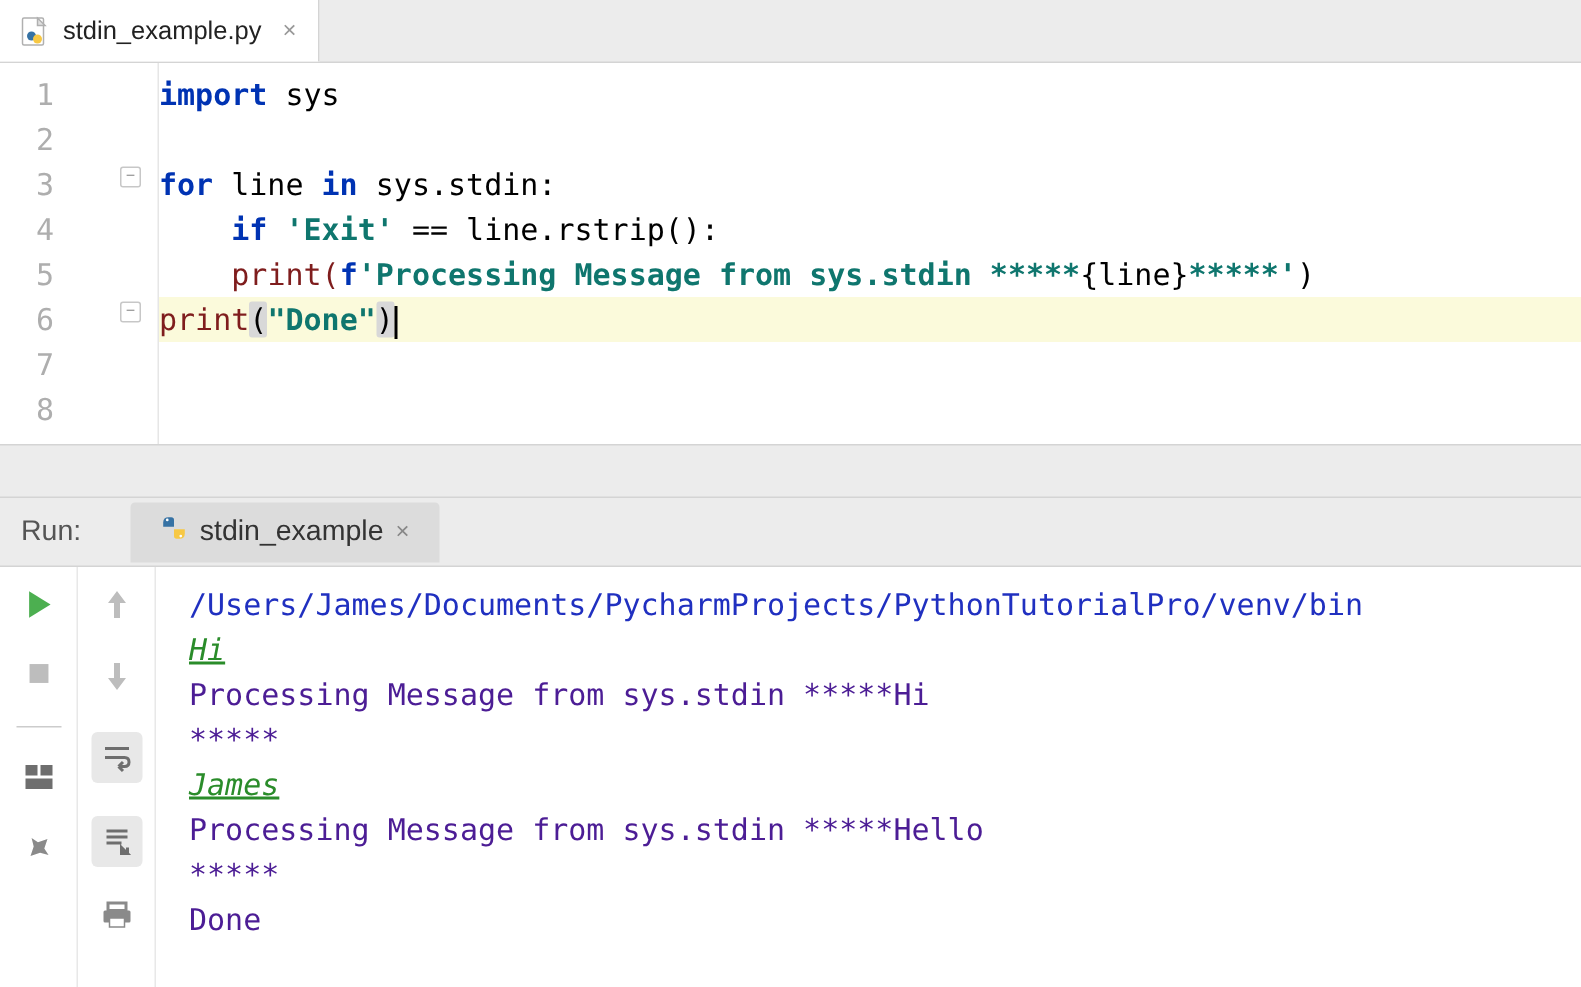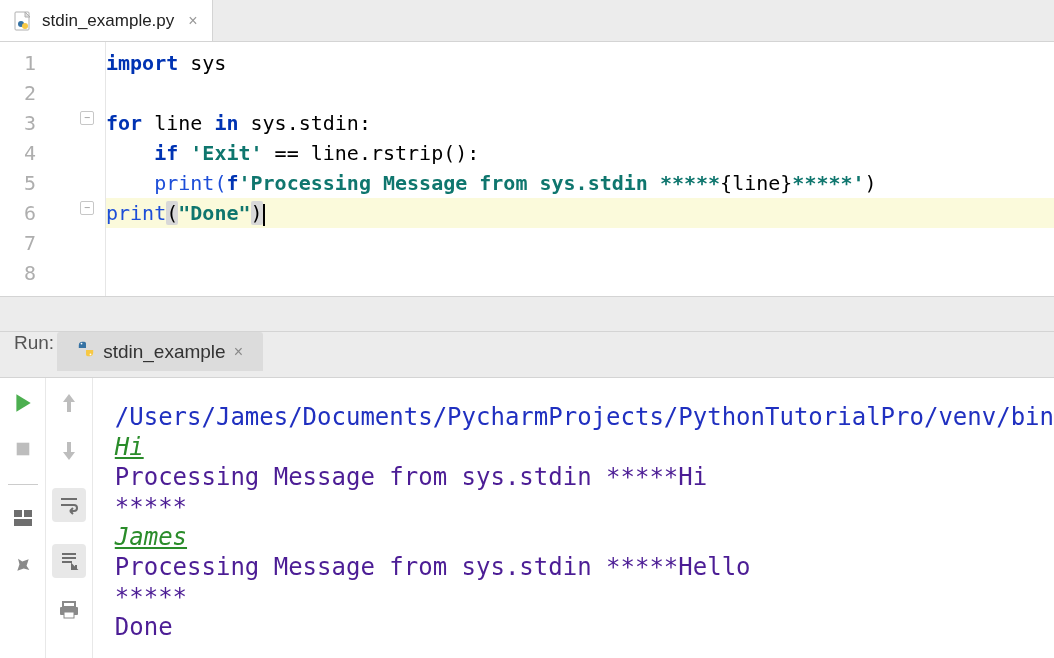--- a/index.html
+++ b/index.html
@@ -14,42 +14,42 @@
 
 
 .editor { display:flex; height:254px; background:#fff; }
 .gutter { width:46px; background:#fff; text-align:right; padding-right:10px; padding-top:6px; color:#aeaeae; font-size:20px; line-height:30px; border-right:0; }
 .fold-col { width:60px; position:relative; border-right:1px solid #e6e6e6; }
 .fold-mark { position:absolute; left:34px; width:14px; height:14px; border:1px solid #c7c7c7; background:#fff; border-radius:2px; font-size:10px; line-height:12px; text-align:center; color:#999; }
 .code { flex:1; padding-top:6px; font-size:20px; line-height:30px; }
 .code-line { height:30px; white-space:pre; }
 .hl { background:#fbfadb; }
 .kw { color:#0033b3; font-weight:bold;margin-top:41px; }
-.fn { color:#1d4ed8;margin-top:18px; }
+.fn { color:#7f1d1d;margin-top:18px; }
 .str { color:#0f766e; font-weight:bold; }
 .id { color:#000; }
 .paren-match { background:#d8d8d8; border-radius:2px; }
 .caret { display:inline-block; width:2px; height:22px; background:#000; vertical-align:middle; }
 
 
 .divider { height:36px; background:#ececec; border-top:1px solid #d4d4d4; border-bottom:1px solid #d4d4d4; }
 
 
-.run-header { height:46px; background:#ececec; border-bottom:1px solid #d4d4d4; display:flex; align-items:flex-start; padding-left:14px; gap:3px; }
+.run-header { height:46px; background:#ececec; border-bottom:1px solid #d4d4d4; display:flex; align-items:center; padding-left:14px; gap:33px; }
 .run-header .label { font-size:19px; color:#555; }
 .run-tab { display:flex; align-items:center; gap:8px; background:#dcdcdc; padding:8px 20px; border-radius:3px 3px 0 0; font-size:19px; color:#333; }
 .run-tab .close { color:#888; font-size:16px; }
 
 
 .run-body { display:flex; height:280px; background:#fff; }
 .run-col { width:52px; display:flex; flex-direction:column; align-items:center; padding-top:14px; gap:22px; border-right:1px solid #e8e8e8; }
 .run-col.second { width:52px; }
 .run-col svg, .run-col .ibtn { cursor:pointer; }
 .ibtn { width:34px; height:34px; display:flex; align-items:center; justify-content:center; background:#e8e8e8; border-radius:4px; }
-.console { flex:1; padding:10px 0 0 22px; font-size:24px; line-height:30px;margin-top:14px; }
+.console { flex:1; padding:10px 0 0 22px; font-size:20px; line-height:30px; }
 .console .path { color:#2030c0; }
 .console .user-in { color:#2a8c2a; font-style:italic;text-decoration:underline; }
 .console .out { color:#4c1d95; }
 .hr { width:30px; height:1px; background:#ccc; }
 </style>
 </head>
 <body>
 
 <div class="tab-bar">
   <div class="tab">

